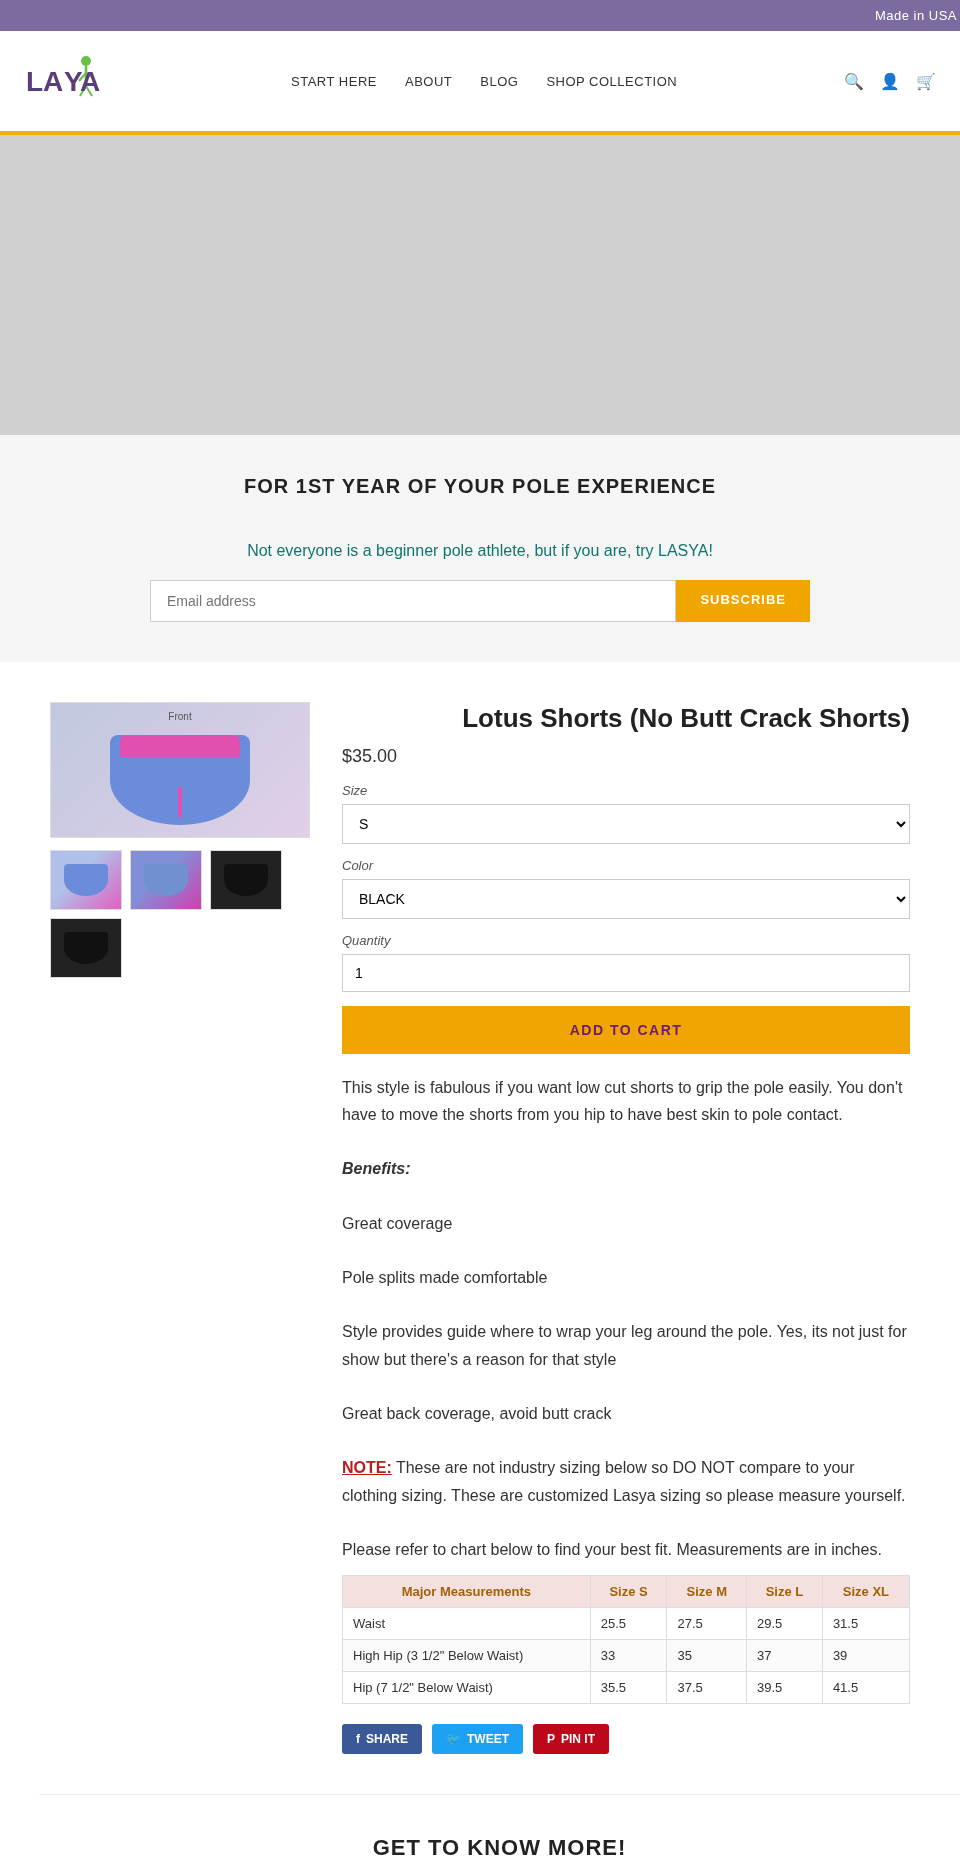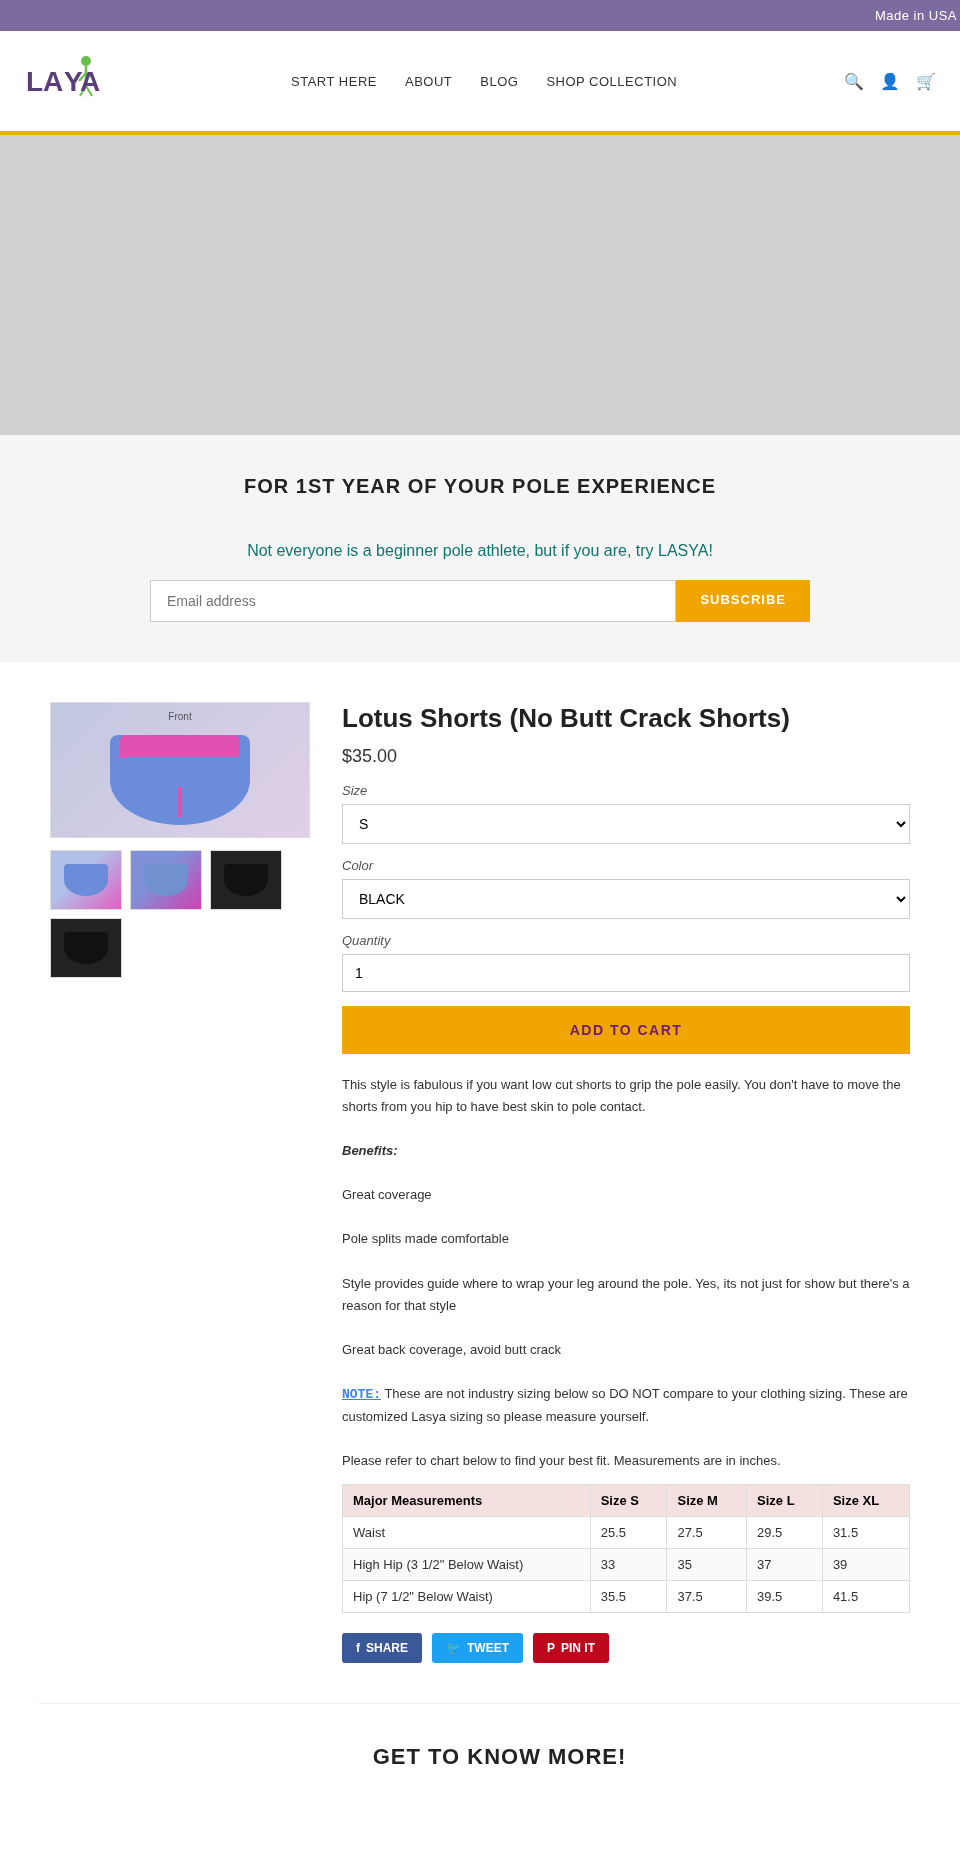--- a/index.html
+++ b/index.html
@@ -196,20 +196,21 @@
     
     .product-info {
       flex: 1;
     }
     .product-title {
       font-size: 26px;
       font-weight: bold;
       color: #222;
       line-height: 1.3;
       margin-bottom: 10px;
+      text-align: right;
     }
     .product-price {
       font-size: 18px;
       color: #333;
       margin-bottom: 16px;
     }
 
     .field-label {
       font-size: 13px;
       color: #555;
@@ -242,48 +243,47 @@
       padding: 16px;
       font-size: 14px;
       font-weight: bold;
       letter-spacing: 1.5px;
       cursor: pointer;
       margin-bottom: 20px;
       text-transform: uppercase;
     }
 
     .product-desc {
-      font-size: 13px;
+      font-size: 16px;
       line-height: 1.7;
       color: #333;
       margin-bottom: 10px;
     }
     .product-desc strong {
       font-style: italic;
     }
     .product-desc .note-label {
-      color: #3b82f6;
+      color: #b91c1c;
       font-weight: bold;
       text-decoration: underline;
-      font-family: Liberation Mono, monospace;
     }
 
     .size-table {
       width: 100%;
       border-collapse: collapse;
       margin: 12px 0 20px 0;
       font-size: 13px;
     }
     .size-table th {
       background: #f5e0e0;
-      color: #000000;
+      color: #a16207;
       font-weight: bold;
       padding: 8px 10px;
       border: 1px solid #ddd;
-      text-align: left;
+      text-align: center;
     }
     .size-table td {
       padding: 8px 10px;
       border: 1px solid #ddd;
     }
     .size-table tr:nth-child(even) td { background: #fafafa; }
 
     
     .social-share {
       display: flex;

